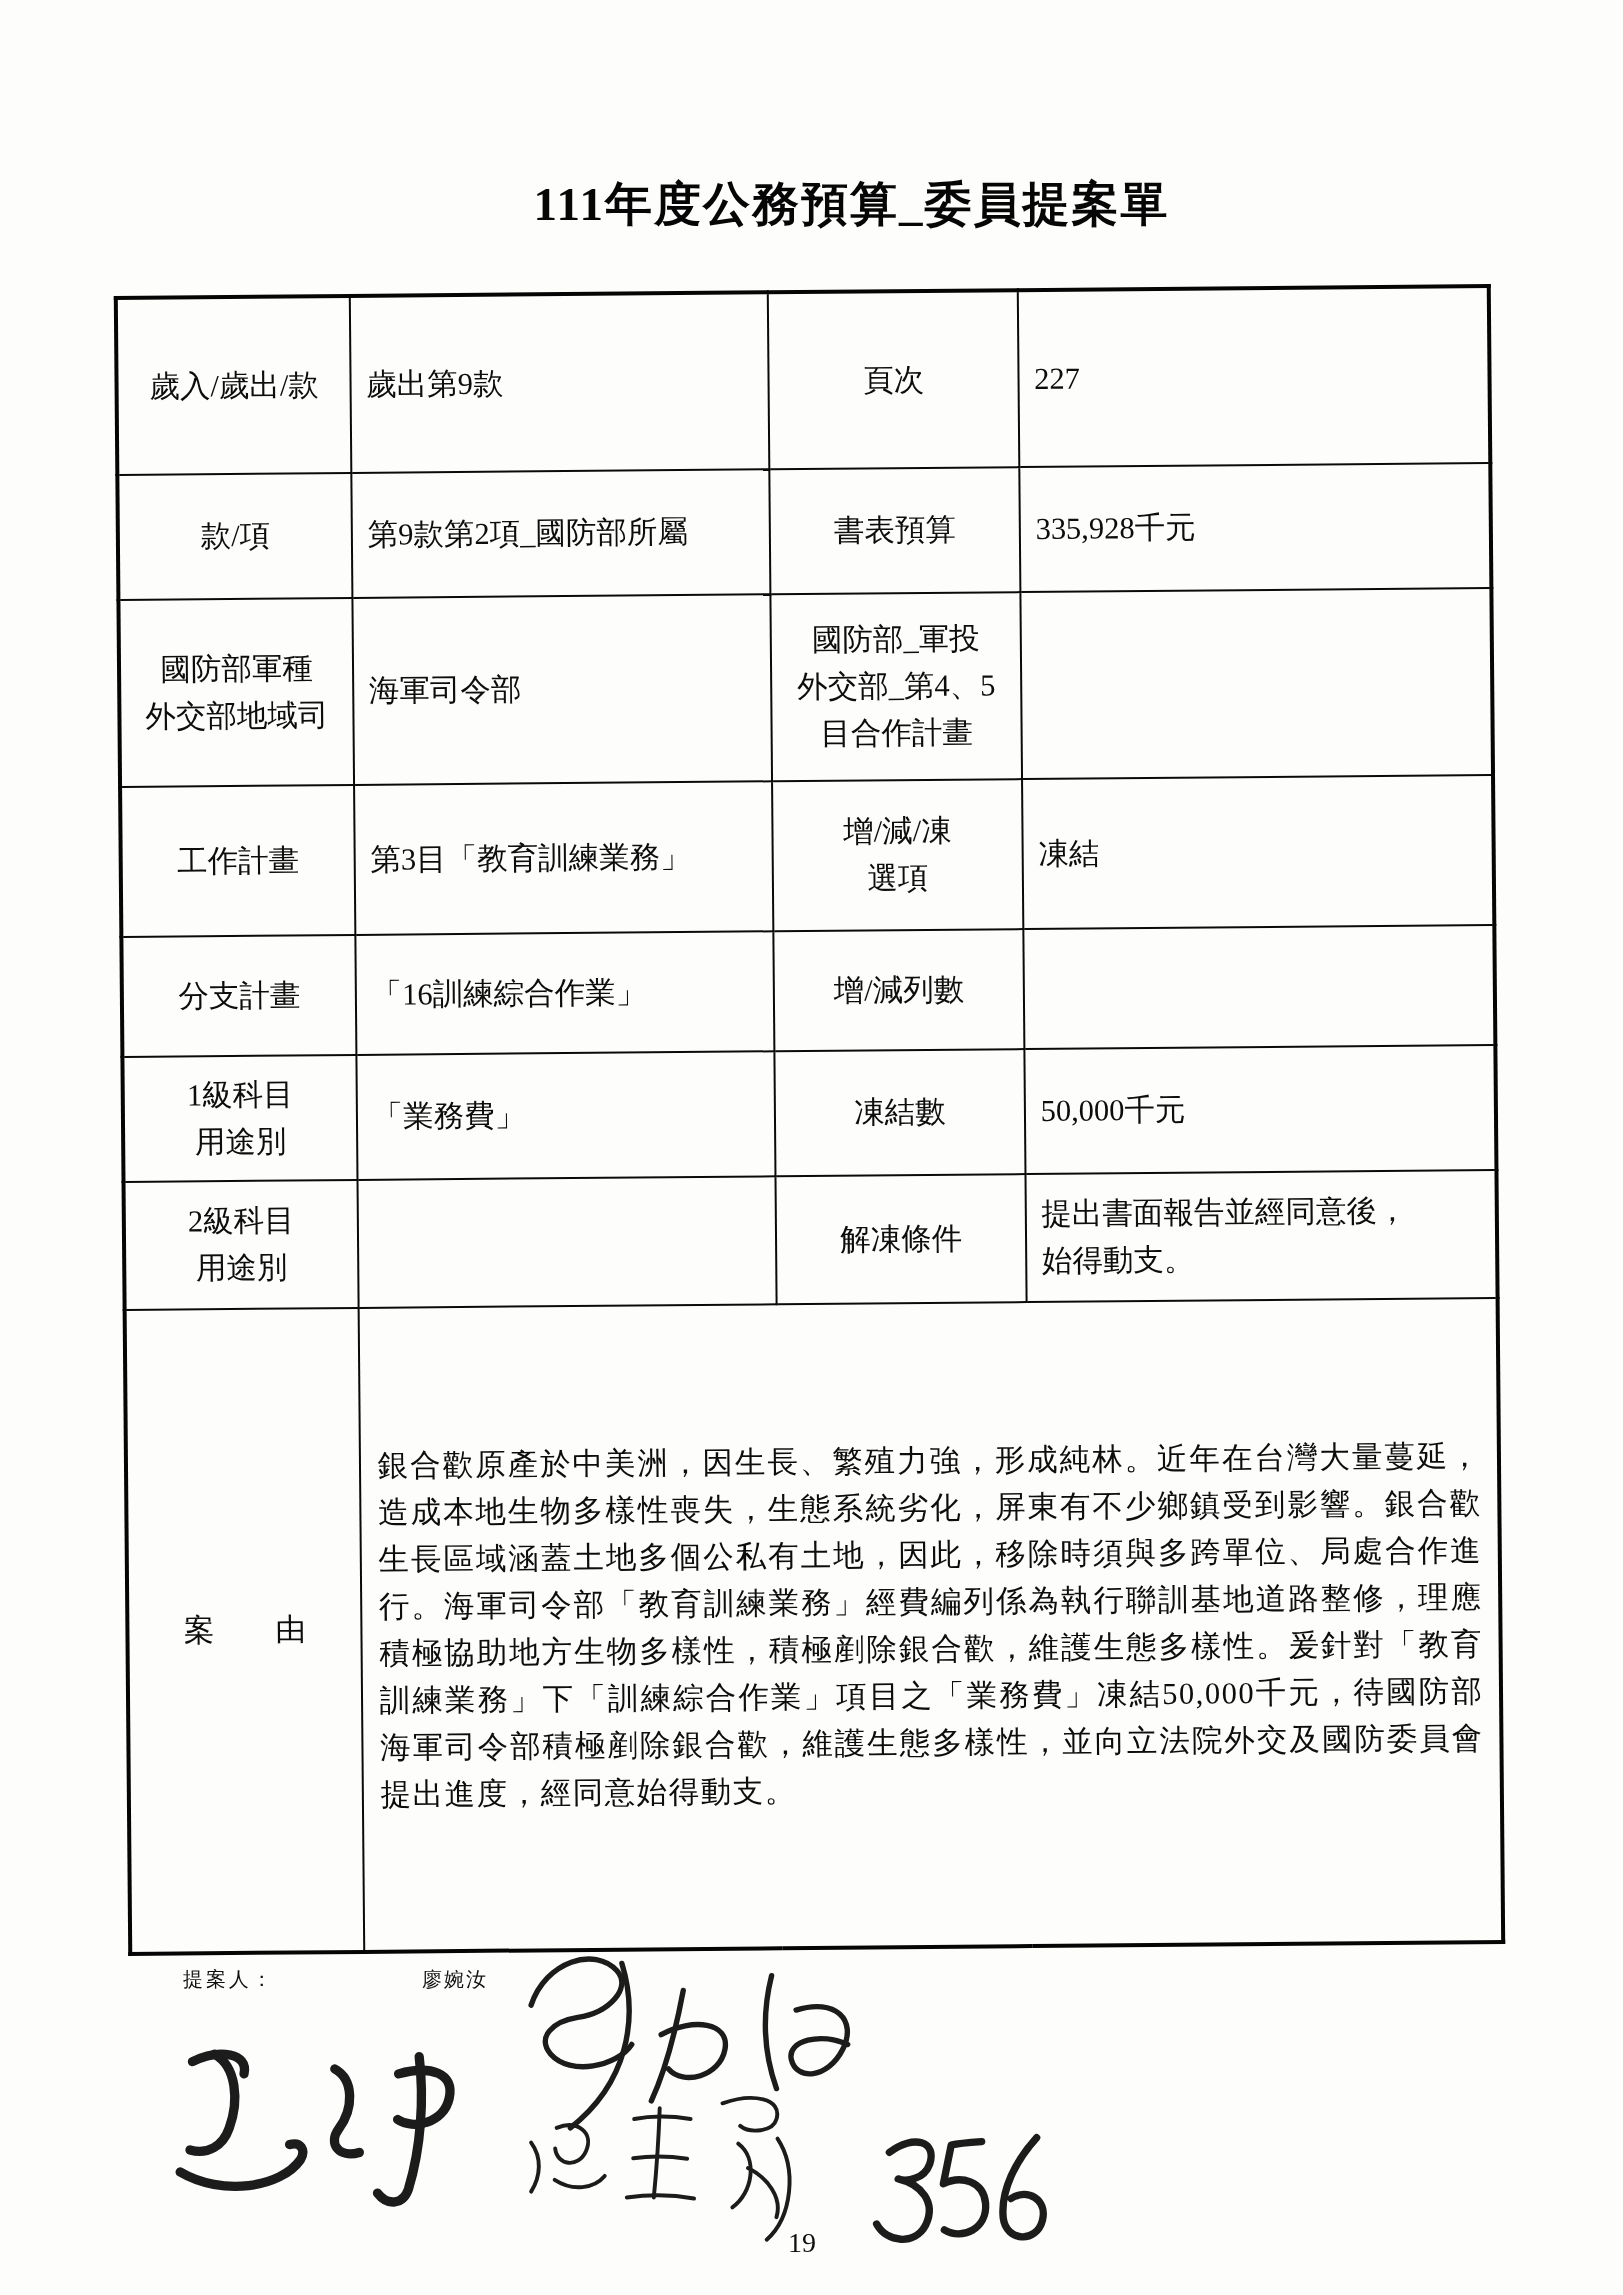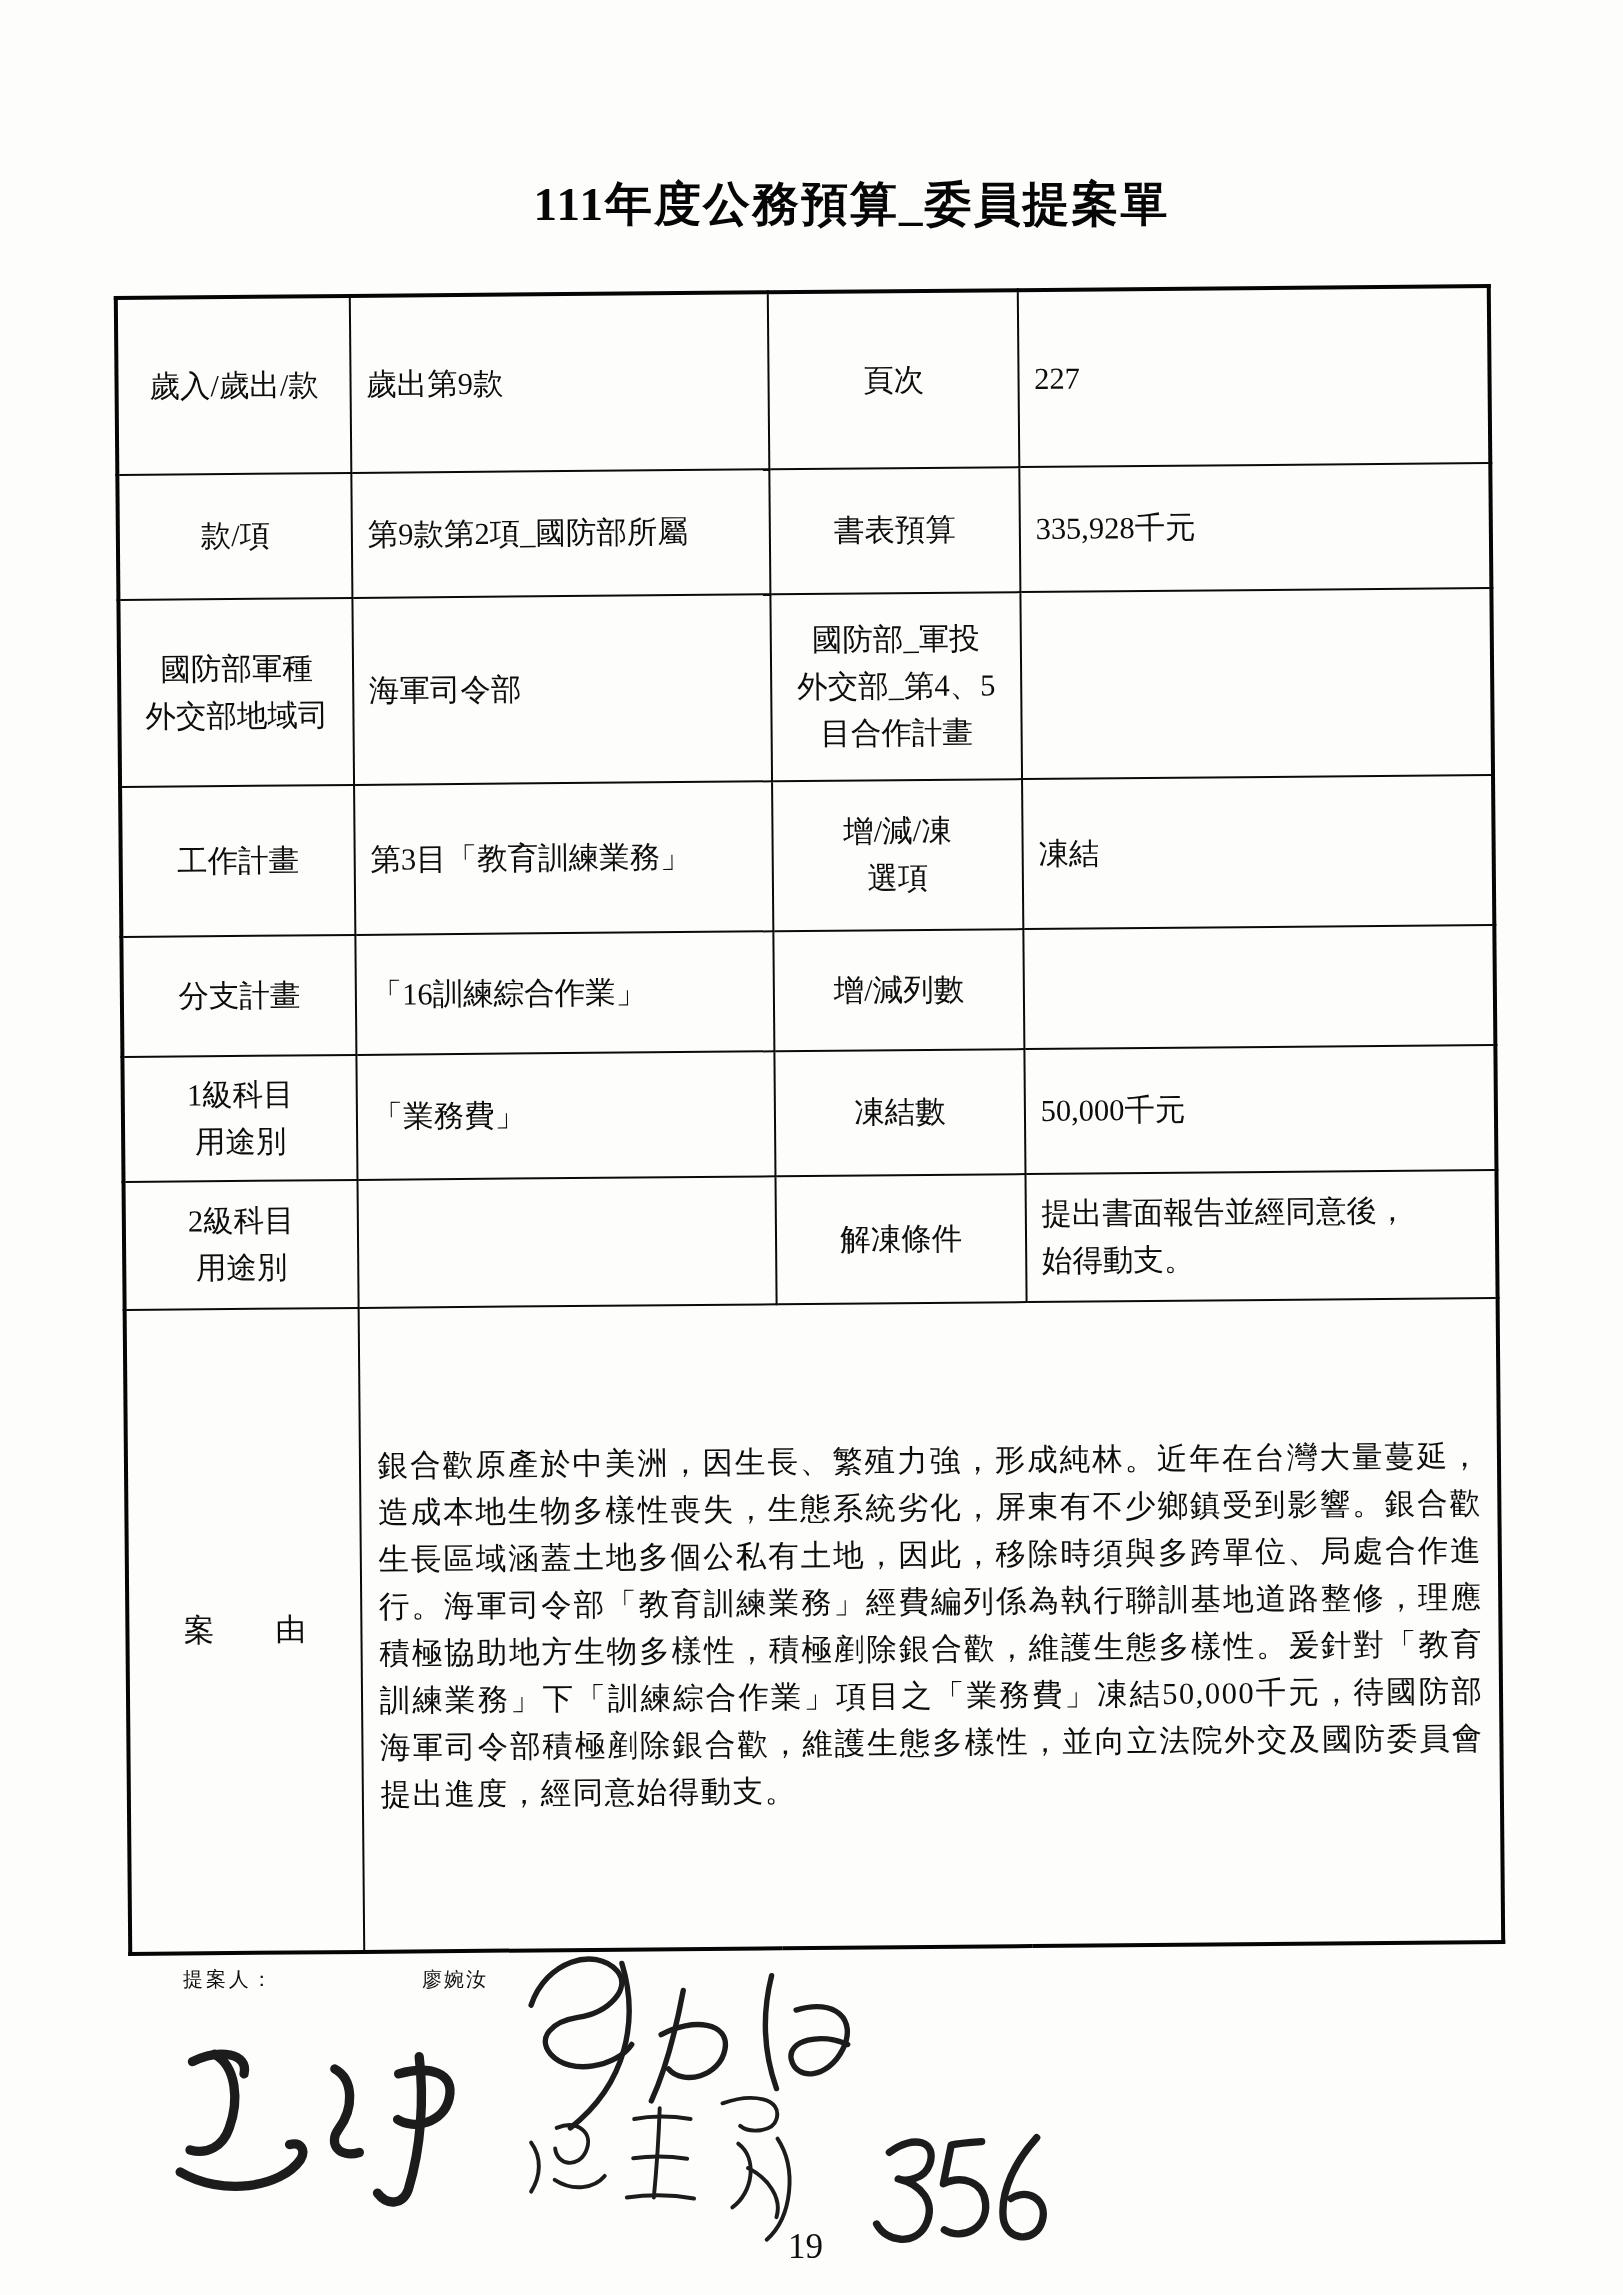--- a/index.html
+++ b/index.html
@@ -53,21 +53,21 @@
     text-align:justify;
     padding:8.8px 15.7px 4.9px 16.7px;
     font-size:32px;
     line-height:79px;
     letter-spacing:1.5px;
     white-space:normal;
   }
   .footer-text{position:absolute;font-size:20px;color:#101010;}
   .proposer-label{left:183px;top:1966px;letter-spacing:2.9px;}
   .proposer-name{left:393px;top:1966px;letter-spacing:2px;margin-left:29px;}
-  .page-number{left:788px;top:2227px;font-size:35px;}
+  .page-number{left:788px;top:2227px;font-size:28px;}
   svg.signatures{position:absolute;left:138px;top:1907px;width:958px;height:373px;}
   svg.signatures path{fill:none;stroke:#1c1c1c;stroke-linecap:round;stroke-linejoin:round;}
   .sig-liao path{stroke-width:11px;}
   .sig-ma path{stroke-width:19px;}
   .sig-wen path{stroke-width:8px;}
   .sig-num path{stroke-width:15px;stroke:#222;}
 </style>
 </head>
 <body>
 

